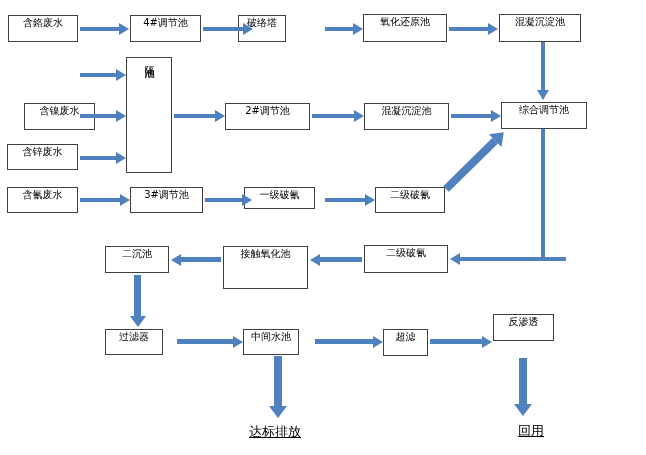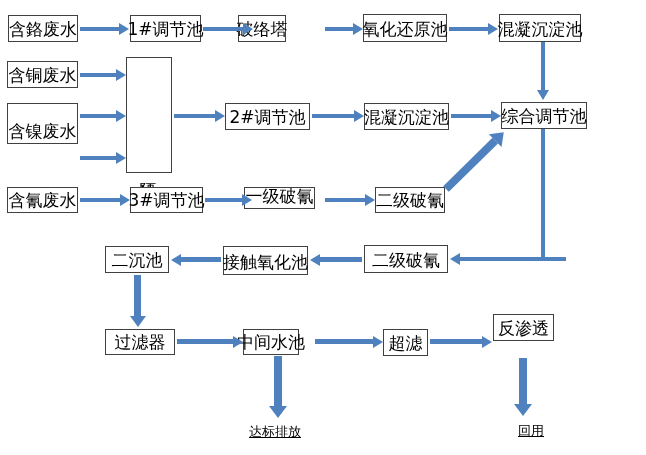--- a/index.html
+++ b/index.html
@@ -14,22 +14,22 @@
     width:646px;height:455px;
     background:#fff;
     font-family:"DejaVu Sans","Liberation Sans",sans-serif;
     overflow:hidden;
   }
   .box{
     position:absolute;
     background:var(--box-bg);
     border:1.5px solid var(--box-border);
     box-sizing:border-box;
-    display:flex;align-items:flex-end;justify-content:center;
-    font-size:17px;color:var(--text);
+    display:flex;align-items:flex-start;justify-content:center;
+    font-size:10px;color:var(--text);
     white-space:nowrap;
   }
   .vtext{
     writing-mode:vertical-rl;
     text-orientation:upright;
     letter-spacing:1px;
     white-space:normal;
   }
   .flabel{
     position:absolute;
@@ -79,75 +79,75 @@
 </style>
 </head>
 <body>
 
 <div class="canvas">
 
   <div class="box" style="left:8px;top:15px;width:70px;height:27px">
       <span>含鉻废水</span>
     </div>
   <div class="box" style="left:130px;top:15px;width:71px;height:27px">
-      <span>1#调节池</span>
+      <span>4#调节池</span>
     </div>
   <div class="box" style="left:238px;top:15px;width:48px;height:27px">
       <span>破络塔</span>
     </div>
   <div class="box" style="left:363px;top:14px;width:84px;height:28px">
       <span>氧化还原池</span>
     </div>
   <div class="box" style="left:499px;top:14px;width:82px;height:28px">
       <span>混凝沉淀池</span>
     </div>
 
-  <div class="box" style="left:7px;top:61px;width:71px;height:27px">
-      <span>含铜废水</span>
-    </div>
   <div class="box" style="left:126px;top:57px;width:46px;height:116px">
       <span class="vtext">隔油池</span>
     </div>
-  <div class="box" style="left:7px;top:103px;width:71px;height:41px">
+  <div class="box" style="left:24px;top:103px;width:71px;height:27px">
       <span>含镍废水</span>
     </div>
   <div class="box" style="left:225px;top:103px;width:85px;height:27px">
       <span>2#调节池</span>
     </div>
   <div class="box" style="left:364px;top:103px;width:85px;height:27px">
       <span>混凝沉淀池</span>
     </div>
   <div class="box" style="left:501px;top:102px;width:86px;height:27px">
       <span>综合调节池</span>
+    </div>
+  <div class="box" style="left:7px;top:144px;width:71px;height:26px">
+      <span>含锌废水</span>
     </div>
 
   <div class="box" style="left:7px;top:187px;width:71px;height:26px">
       <span>含氰废水</span>
     </div>
   <div class="box" style="left:130px;top:187px;width:73px;height:26px">
       <span>3#调节池</span>
     </div>
   <div class="box" style="left:244px;top:187px;width:71px;height:22px">
       <span>一级破氰</span>
     </div>
   <div class="box" style="left:375px;top:187px;width:70px;height:26px">
       <span>二级破氰</span>
     </div>
 
   <div class="box" style="left:105px;top:246px;width:64px;height:27px">
       <span>二沉池</span>
     </div>
-  <div class="box" style="left:223px;top:246px;width:85px;height:29px">
+  <div class="box" style="left:223px;top:246px;width:85px;height:43px">
       <span>接触氧化池</span>
     </div>
   <div class="box" style="left:364px;top:245px;width:84px;height:28px">
       <span>二级破氰</span>
     </div>
 
-  <div class="box" style="left:105px;top:329px;width:70px;height:26px">
+  <div class="box" style="left:105px;top:329px;width:58px;height:26px">
       <span>过滤器</span>
     </div>
   <div class="box" style="left:243px;top:329px;width:56px;height:26px">
       <span>中间水池</span>
     </div>
   <div class="box" style="left:383px;top:329px;width:45px;height:27px">
       <span>超滤</span>
     </div>
   <div class="box" style="left:493px;top:314px;width:61px;height:27px">
       <span>反渗透</span>

